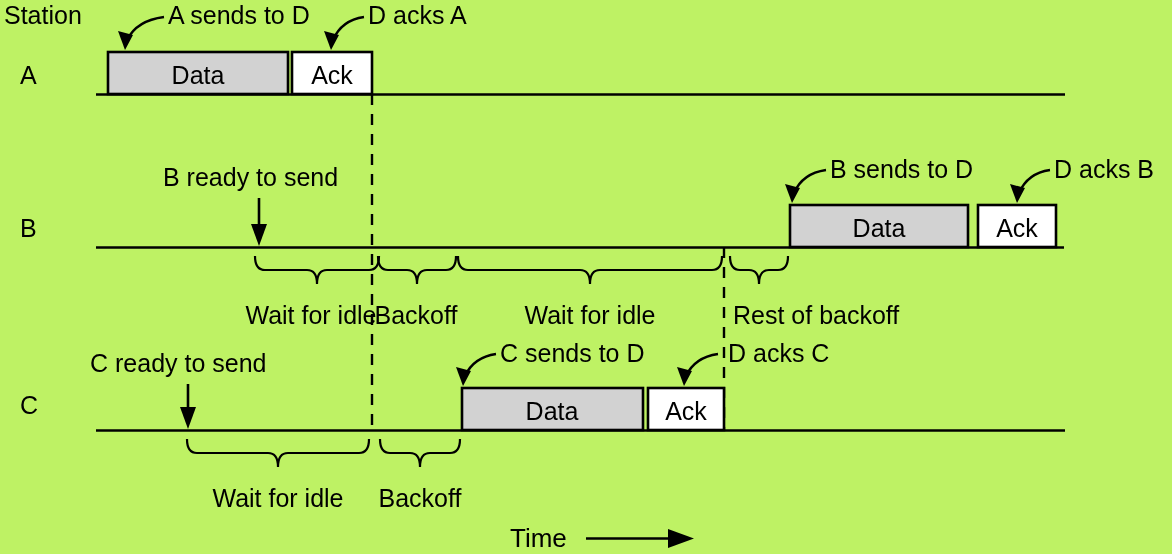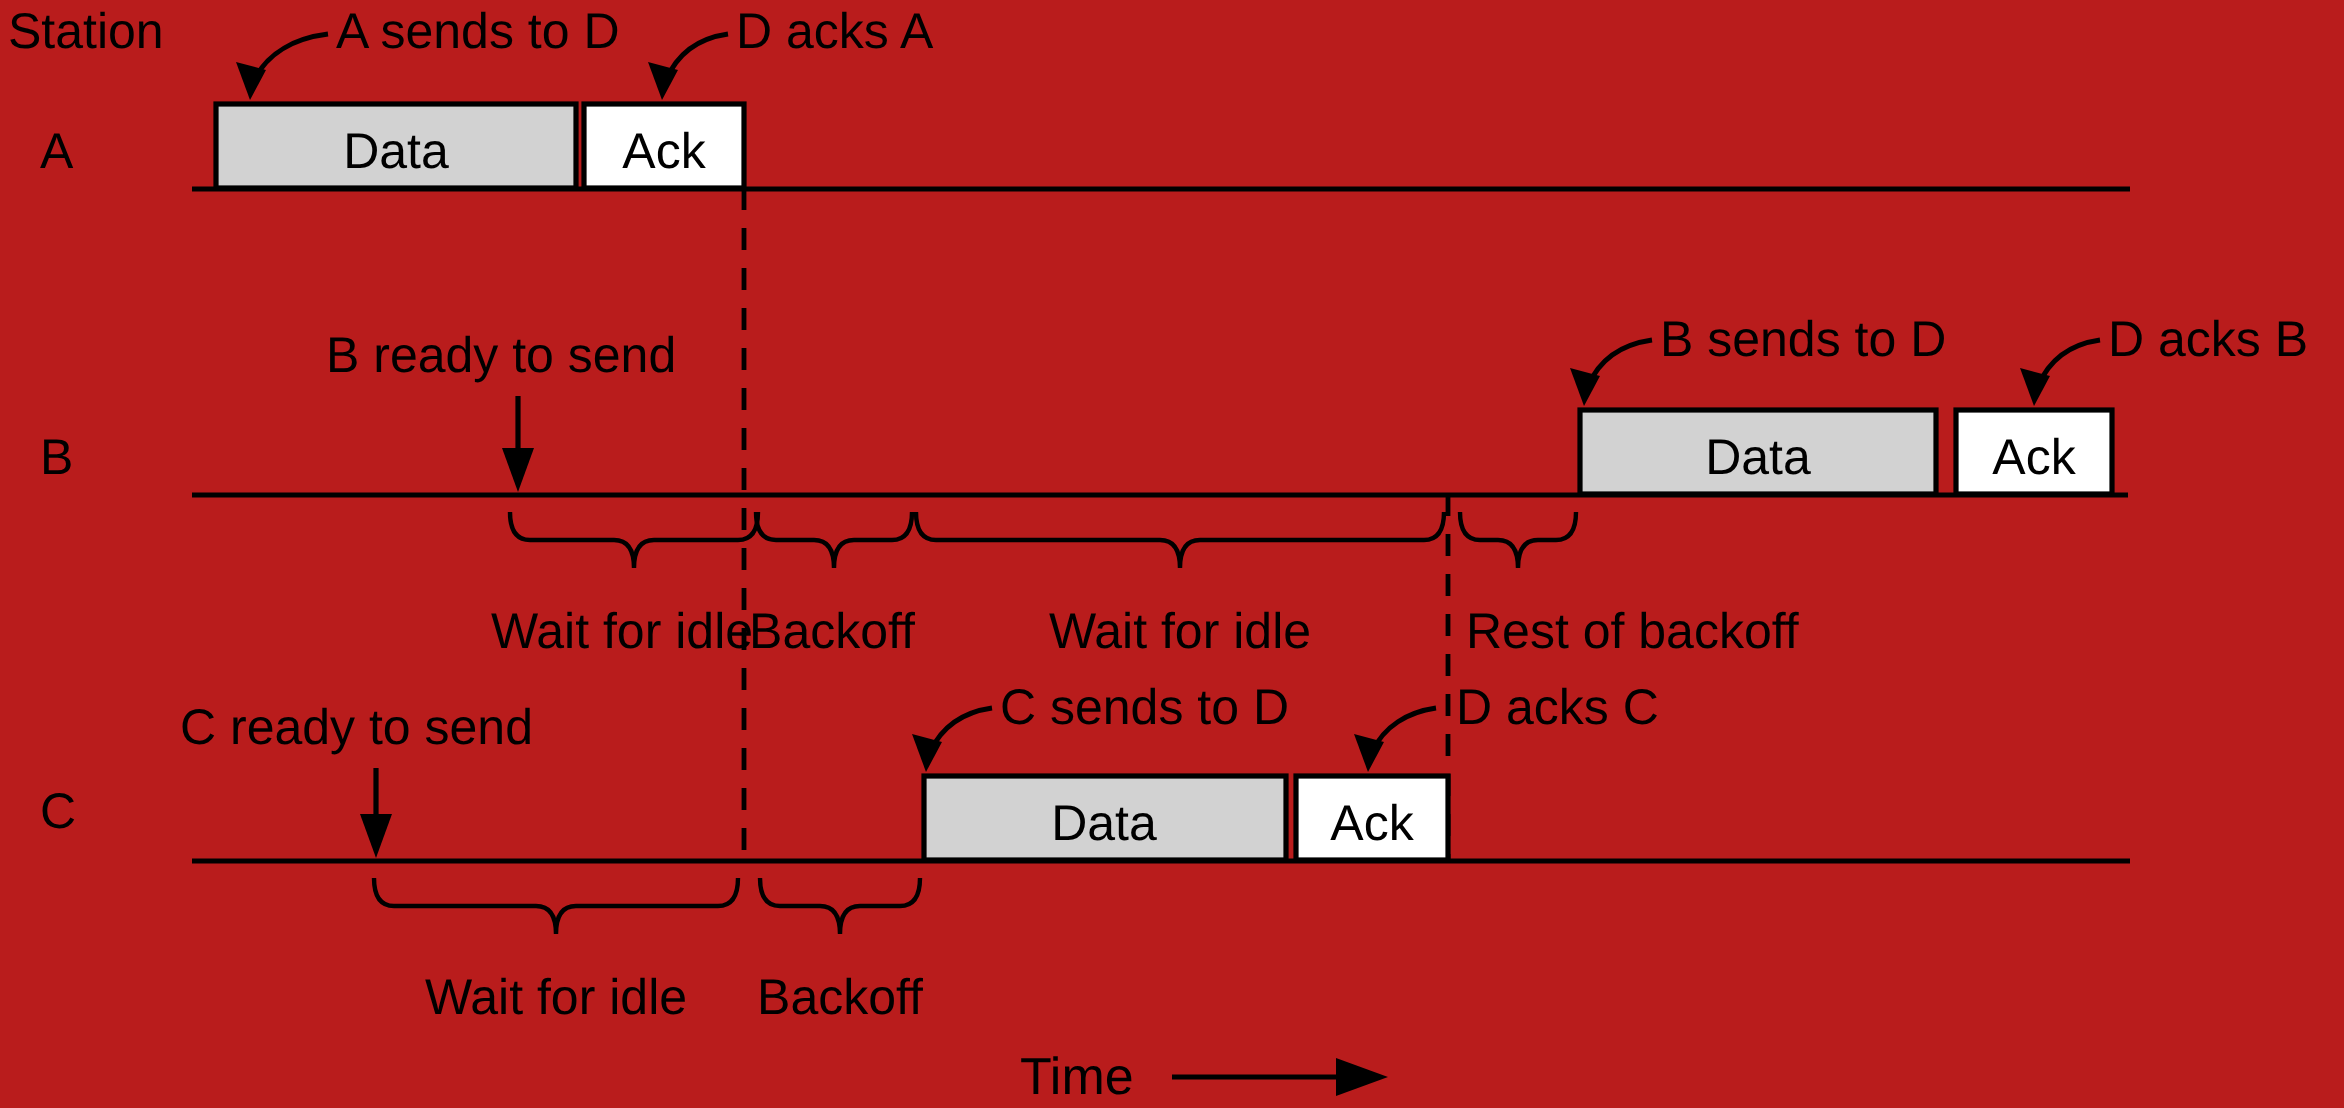--- a/index.html
+++ b/index.html
@@ -4,21 +4,21 @@
 <style>
   html, body {
     margin: 0;
     padding: 0;
     background: #ffffff;
   }
   #diagram-root {
     position: relative;
     width: 1172px;
     height: 554px;
-    background: #b91c1c;
+    background: #bef264;
     font-family: "Liberation Sans", sans-serif;
     overflow: hidden;
   }
   svg.diagram {
     display: block;
     width: 1172px;
     height: 554px;
   }
   text {
     font-family: "Liberation Sans", sans-serif;

